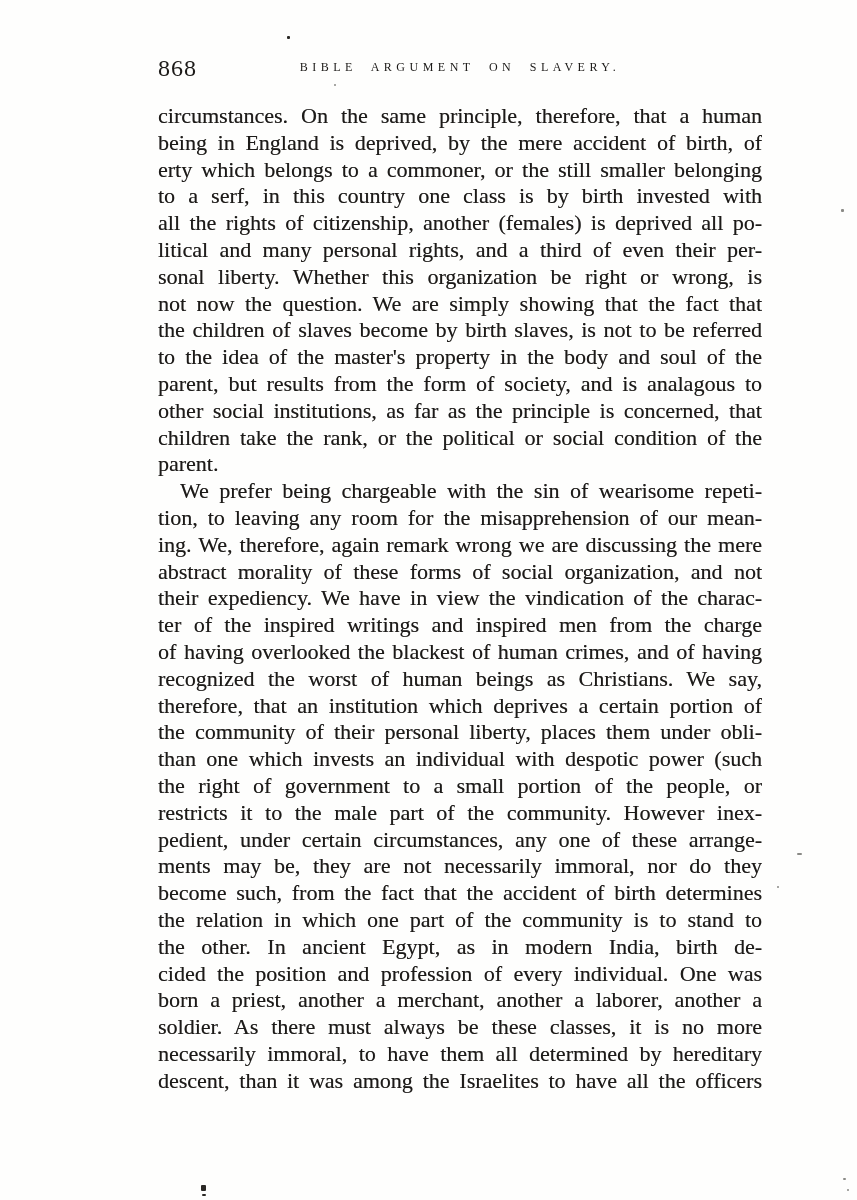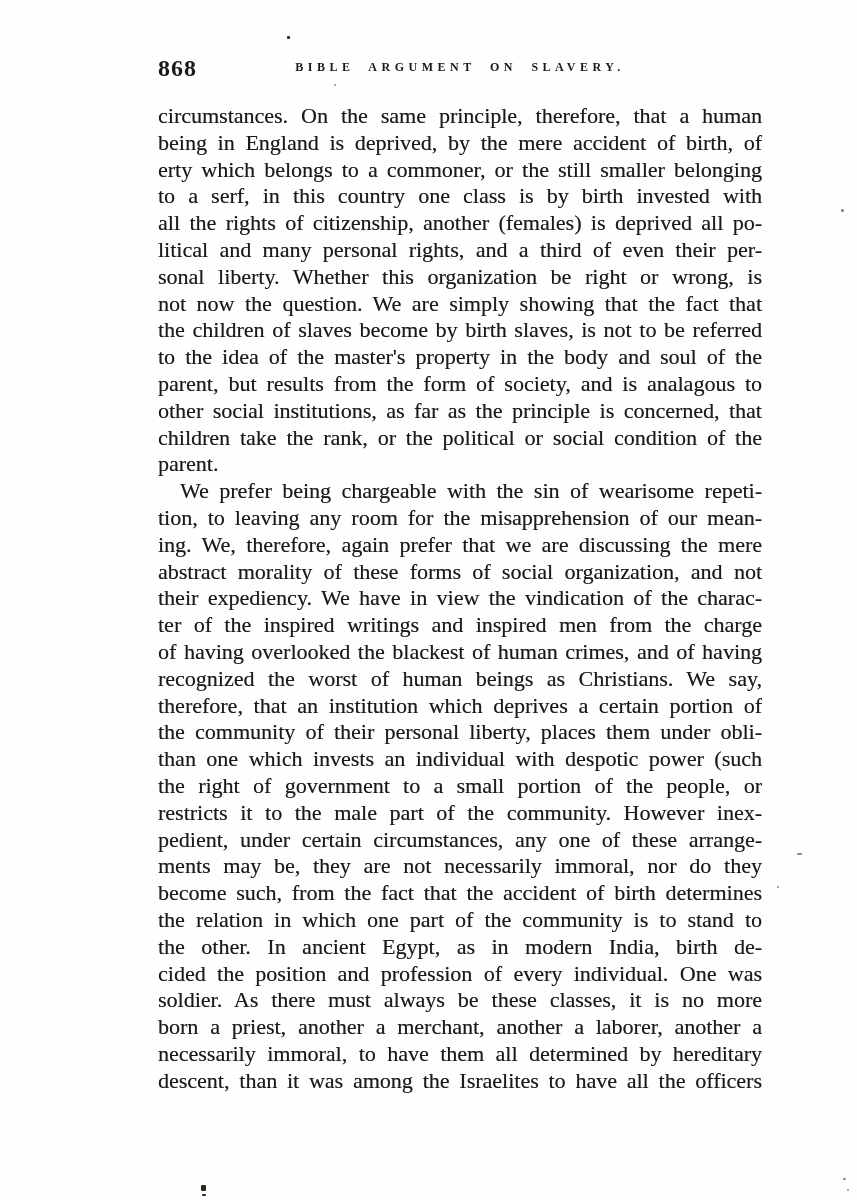--- a/index.html
+++ b/index.html
@@ -13,21 +13,20 @@
     color: #1c1a18;
     overflow: hidden;
   }
   
   .header {
     position: absolute;
     top: 52px;
     left: 158px;
     width: 604px;
     height: 34px;
-    font-weight: bold;
   }
   .page-number {
     position: absolute;
     left: 0;
     top: 3px;
     font-size: 24px;
     letter-spacing: 1px;
   }
   .running-title {
     position: absolute;
@@ -89,39 +88,39 @@
         <div class="line">the children of slaves become by birth slaves, is not to be referred</div>
         <div class="line">to the idea of the master's property in the body and soul of the</div>
         <div class="line">parent, but results from the form of society, and is analagous to</div>
         <div class="line">other social institutions, as far as the principle is concerned, that</div>
         <div class="line">children take the rank, or the political or social condition of the</div>
         <div class="line">parent.</div>
       </div>
       <div class="paragraph">
         <div class="line indent">We prefer being chargeable with the sin of wearisome repeti-</div>
         <div class="line">tion, to leaving any room for the misapprehension of our mean-</div>
-        <div class="line">ing. We, therefore, again prefer that we are discussing the mere</div>
+        <div class="line">ing. We, therefore, again remark wrong we are discussing the mere</div>
         <div class="line">abstract morality of these forms of social organization, and not</div>
         <div class="line">their expediency. We have in view the vindication of the charac-</div>
         <div class="line">ter of the inspired writings and inspired men from the charge</div>
         <div class="line">of having overlooked the blackest of human crimes, and of having</div>
         <div class="line">recognized the worst of human beings as Christians. We say,</div>
         <div class="line">therefore, that an institution which deprives a certain portion of</div>
         <div class="line">the community of their personal liberty, places them under obli-</div>
         <div class="line">than one which invests an individual with despotic power (such</div>
         <div class="line">the right of government to a small portion of the people, or</div>
         <div class="line">restricts it to the male part of the community. However inex-</div>
         <div class="line">pedient, under certain circumstances, any one of these arrange-</div>
         <div class="line">ments may be, they are not necessarily immoral, nor do they</div>
         <div class="line">become such, from the fact that the accident of birth determines</div>
         <div class="line">the relation in which one part of the community is to stand to</div>
         <div class="line">the other. In ancient Egypt, as in modern India, birth de-</div>
         <div class="line">cided the position and profession of every individual. One was</div>
+        <div class="line">born a priest, another a merchant, another a laborer, another a</div>
         <div class="line">soldier. As there must always be these classes, it is no more</div>
-        <div class="line">born a priest, another a merchant, another a laborer, another a</div>
         <div class="line">necessarily immoral, to have them all determined by hereditary</div>
         <div class="line">descent, than it was among the Israelites to have all the officers</div>
       </div>
     </div>
 
   <div class="speck" style="left:287px; top:36px; width:3px; height:3px;"></div>
   <div class="speck faint" style="left:334px; top:84px; width:2px; height:2px;"></div>
   <div class="speck faint" style="left:841px; top:209px; width:3px; height:3px;"></div>
   <div class="speck faint" style="left:797px; top:853px; width:5px; height:2px;"></div>
   <div class="speck faint" style="left:777px; top:886px; width:2px; height:2px;"></div>

